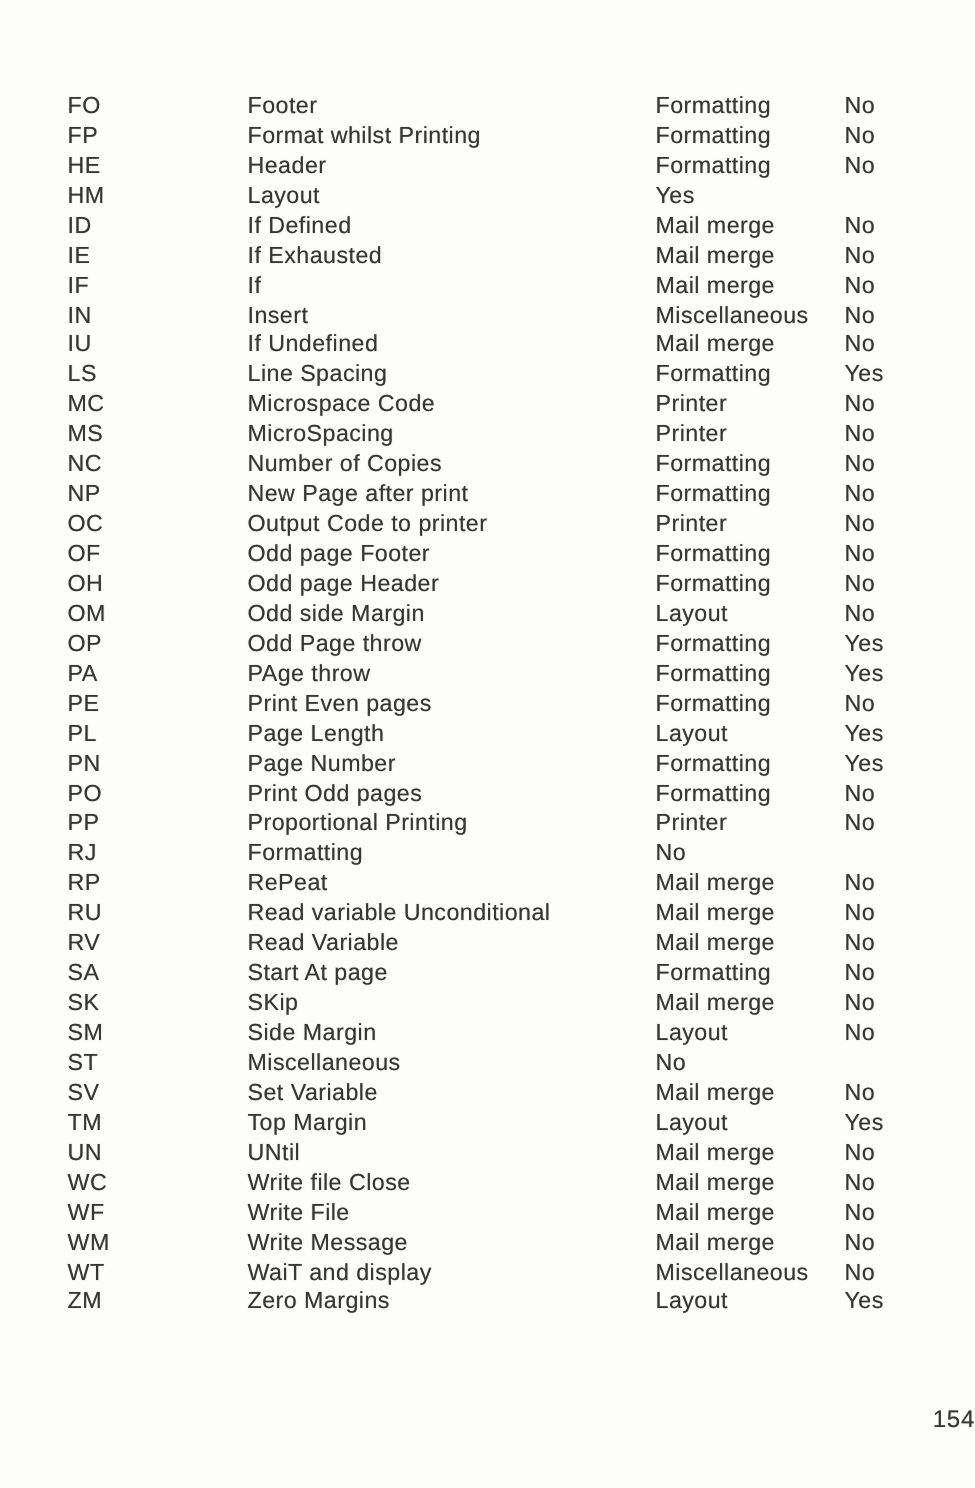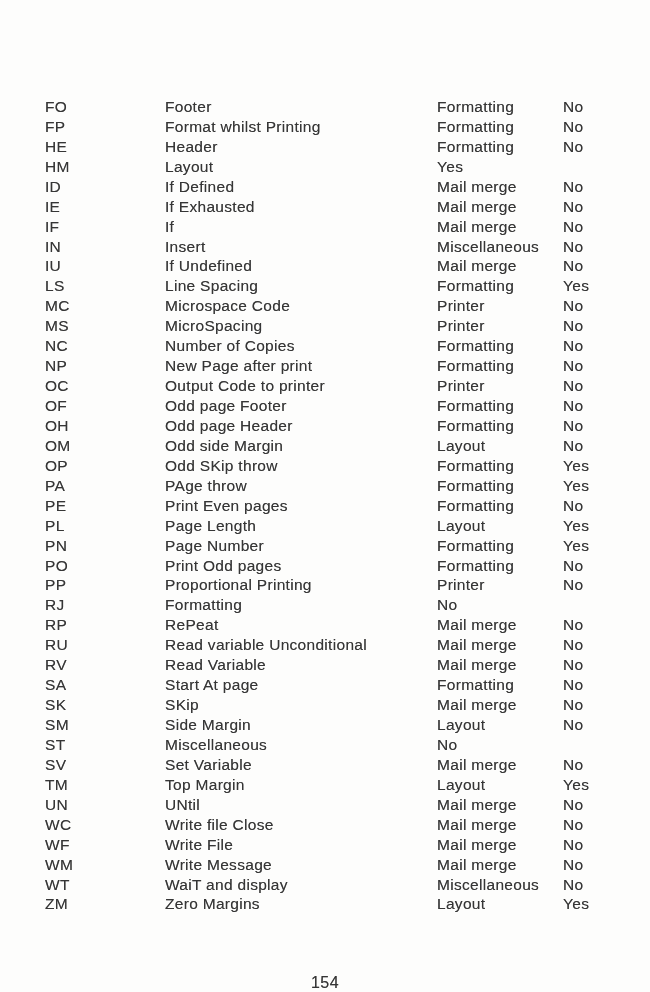--- a/index.html
+++ b/index.html
@@ -11,21 +11,20 @@
     height: 992px;
     background: #fdfdfc;
     font-family: "Liberation Sans", "DejaVu Sans", sans-serif;
     color: #363636;
     position: relative;
     overflow: hidden;
   }
   .page {
     position: absolute;
     inset: 0;
-    margin-top: 36px;
   }
   .cmd-table {
     position: absolute;
     top: 61px;
     left: 45px;
     width: 560px;
   }
   .row {
     display: grid;
     grid-template-columns: 120px 272px 126px 42px;
@@ -36,21 +35,21 @@
     font-size: 15.5px;
     letter-spacing: 0.3px;
     white-space: nowrap;
     text-shadow: 0 0 0.6px rgba(54,54,54,0.55);
   }
   .page-number {
     position: absolute;
     top: 938px;
     left: 0;
     width: 650px;
-    text-align: center;
+    text-align: right;
     font-size: 16px;
     letter-spacing: 0.5px;
     text-shadow: 0 0 0.6px rgba(54,54,54,0.55);
   }
 </style>
 </head>
 <body>
 
 <div class="page">
   <div class="cmd-table" id="cmd-table">
@@ -174,21 +173,21 @@
 
   <div class="row">
     <span class="cell">OM</span>
     <span class="cell">Odd side Margin</span>
     <span class="cell">Layout</span>
     <span class="cell">No</span>
   </div>
 
   <div class="row">
     <span class="cell">OP</span>
-    <span class="cell">Odd SKip throw</span>
+    <span class="cell">Odd Page throw</span>
     <span class="cell">Formatting</span>
     <span class="cell">Yes</span>
   </div>
 
   <div class="row">
     <span class="cell">PA</span>
     <span class="cell">PAge throw</span>
     <span class="cell">Formatting</span>
     <span class="cell">Yes</span>
   </div>

